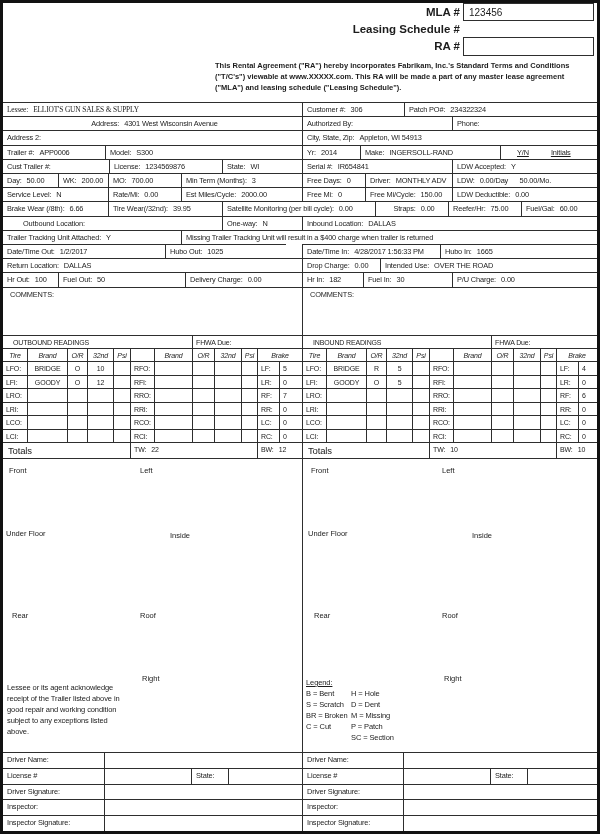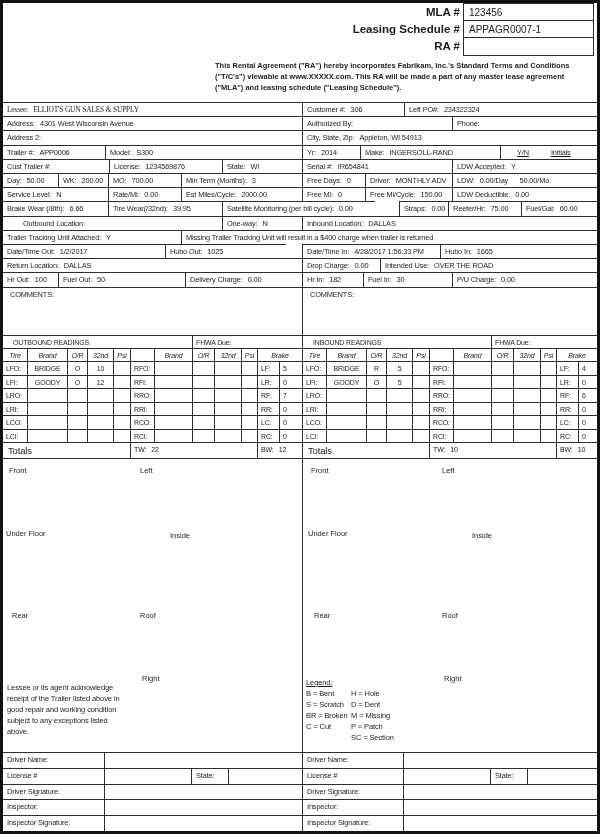--- a/index.html
+++ b/index.html
@@ -27,36 +27,35 @@
 </style>
 </head>
 <body>
 
 <div class="page">
 
   <div class="abs0">
     <div class="hlabel" style="top:3px">MLA #</div>
     <div class="hbox" style="top:0;height:18px">123456</div>
     <div class="hlabel" style="top:20px">Leasing Schedule #</div>
-    <div class="hbox" style="top:17px;height:18px">APPAGR0007-1</div>
     <div class="hlabel" style="top:37px">RA #</div>
     <div class="hbox" style="top:34px;height:19px"></div>
   </div>
 
   <div class="terms">
     <div>This Rental Agreement ("RA") hereby incorporates Fabrikam, Inc.'s Standard Terms and Conditions</div>
     <div>("T/C's") viewable at www.XXXXX.com. This RA will be made a part of any master lease agreement</div>
     <div>("MLA") and leasing schedule ("Leasing Schedule").</div>
   </div>
 
   <div class="abs0">
       <div class="cell" style="left: 0px; top: 99px; width: 299px; height: 14px; font-family: Liberation Serif, serif;"><span class="lbl">Lessee:</span><span class="val">ELLIOT'S GUN SALES &amp; SUPPLY</span></div>
       <div class="cell bl" style="left: 299px; top: 99px; width: 102px; height: 14px;"><span class="lbl">Customer #:</span><span class="val">306</span></div>
-      <div class="cell bl" style="left: 401px; top: 99px; width: 193px; height: 14px;"><span class="lbl">Left PO#:</span><span class="val">234322324</span></div>
-      <div class="cell" style="left: 0px; top: 113px; width: 299px; height: 14px;"><span class="lbl">Address:</span><span class="val">4301 West Wisconsin Avenue</span></div>
+      <div class="cell bl" style="left: 401px; top: 99px; width: 193px; height: 14px;"><span class="lbl">Patch PO#:</span><span class="val">234322324</span></div>
+      <div class="cell" style="left: 0px; top: 113px; width: 299px; height: 14px; text-align: center;"><span class="lbl">Address:</span><span class="val">4301 West Wisconsin Avenue</span></div>
       <div class="cell bl" style="left: 299px; top: 113px; width: 150px; height: 14px;"><span class="lbl">Authorized By:</span></div>
       <div class="cell bl" style="left: 449px; top: 113px; width: 145px; height: 14px;"><span class="lbl">Phone:</span></div>
       <div class="cell" style="left: 0px; top: 127px; width: 299px; height: 15px;"><span class="lbl">Address 2:</span></div>
       <div class="cell bl" style="left: 299px; top: 127px; width: 295px; height: 15px;"><span class="lbl">City, State, Zip:</span><span class="val">Appleton, WI 54913</span></div>
       <div class="cell" style="left: 0px; top: 142px; width: 102px; height: 14px;"><span class="lbl">Trailer #:</span><span class="val">APP0006</span></div>
       <div class="cell bl" style="left: 102px; top: 142px; width: 197px; height: 14px;"><span class="lbl">Model:</span><span class="val">S300</span></div>
       <div class="cell bl" style="left: 299px; top: 142px; width: 58px; height: 14px;"><span class="lbl">Yr:</span><span class="val">2014</span></div>
       <div class="cell bl" style="left: 357px; top: 142px; width: 140px; height: 14px;"><span class="lbl">Make:</span><span class="val">INGERSOLL-RAND</span></div>
       <div class="cell bl" style="left: 497px; top: 142px; width: 97px; height: 14px; padding-left: 16px;"><span class="ul">Y/N</span><span class="ul" style="margin-left: 22px;">Initials</span></div>
       <div class="cell" style="left: 0px; top: 156px; width: 106px; height: 14px;"><span class="lbl">Cust Trailer #:</span></div>
@@ -73,21 +72,21 @@
       <div class="cell bl" style="left: 449px; top: 170px; width: 145px; height: 14px;"><span class="lbl">LDW:</span><span class="val">0.00/Day      50.00/Mo.</span></div>
       <div class="cell" style="left: 0px; top: 184px; width: 105px; height: 14px;"><span class="lbl">Service Level:</span><span class="val">N</span></div>
       <div class="cell bl" style="left: 105px; top: 184px; width: 73px; height: 14px;"><span class="lbl">Rate/Mi:</span><span class="val">0.00</span></div>
       <div class="cell bl" style="left: 178px; top: 184px; width: 121px; height: 14px;"><span class="lbl">Est Miles/Cycle:</span><span class="val">2000.00</span></div>
       <div class="cell bl" style="left: 299px; top: 184px; width: 63px; height: 14px;"><span class="lbl">Free Mi:</span><span class="val">0</span></div>
       <div class="cell bl" style="left: 362px; top: 184px; width: 87px; height: 14px;"><span class="lbl">Free Mi/Cycle:</span><span class="val">150.00</span></div>
       <div class="cell bl" style="left: 449px; top: 184px; width: 145px; height: 14px;"><span class="lbl">LDW Deductible:</span><span class="val">0.00</span></div>
       <div class="cell" style="left: 0px; top: 198px; width: 105px; height: 15px;"><span class="lbl">Brake Wear (/8th):</span><span class="val">6.66</span></div>
       <div class="cell bl" style="left: 105px; top: 198px; width: 114px; height: 15px;"><span class="lbl">Tire Wear(/32nd):</span><span class="val">39.95</span></div>
       <div class="cell bl" style="left: 219px; top: 198px; width: 153px; height: 15px;"><span class="lbl">Satellite Monitoring (per bill cycle):</span><span class="val">0.00</span></div>
-      <div class="cell bl" style="left: 396px; top: 198px; width: 73px; height: 15px;"><span class="lbl">Straps:</span><span class="val">0.00</span></div>
+      <div class="cell bl" style="left: 372px; top: 198px; width: 73px; height: 15px; text-align: center;"><span class="lbl">Straps:</span><span class="val">0.00</span></div>
       <div class="cell bl" style="left: 445px; top: 198px; width: 73px; height: 15px;"><span class="lbl">Reefer/Hr:</span><span class="val">75.00</span></div>
       <div class="cell bl" style="left: 518px; top: 198px; width: 76px; height: 15px;"><span class="lbl">Fuel/Gal:</span><span class="val">60.00</span></div>
       <div class="cell" style="left: 0px; top: 213px; width: 219px; height: 14px; padding-left: 20px;"><span class="lbl">Outbound Location:</span></div>
       <div class="cell bl" style="left: 219px; top: 213px; width: 80px; height: 14px;"><span class="lbl">One-way:</span><span class="val">N</span></div>
       <div class="cell bl" style="left: 299px; top: 213px; width: 295px; height: 14px;"><span class="lbl">Inbound Location:</span><span class="val">DALLAS</span></div>
       <div class="cell" style="left: 0px; top: 227px; width: 178px; height: 14px;"><span class="lbl">Trailer Tracking Unit Attached:</span><span class="val">Y</span></div>
       <div class="cell bl" style="left: 178px; top: 227px; width: 416px; height: 14px;"><span class="lbl">Missing Trailer Tracking Unit will result in a $400 charge when trailer is returned</span></div>
       <div class="cell" style="left: 0px; top: 241px; width: 178px; height: 14px;"><span class="lbl">Date/Time Out:</span><span class="val">1/2/2017</span></div>
       <div class="cell bl" style="left: 162px; top: 241px; width: 121px; height: 14px;"><span class="lbl">Hubo Out:</span><span class="val">1025</span></div>
       <div class="cell bl" style="left: 299px; top: 241px; width: 138px; height: 14px;"><span class="lbl">Date/Time In:</span><span class="val">4/28/2017 1:56:33 PM</span></div>

